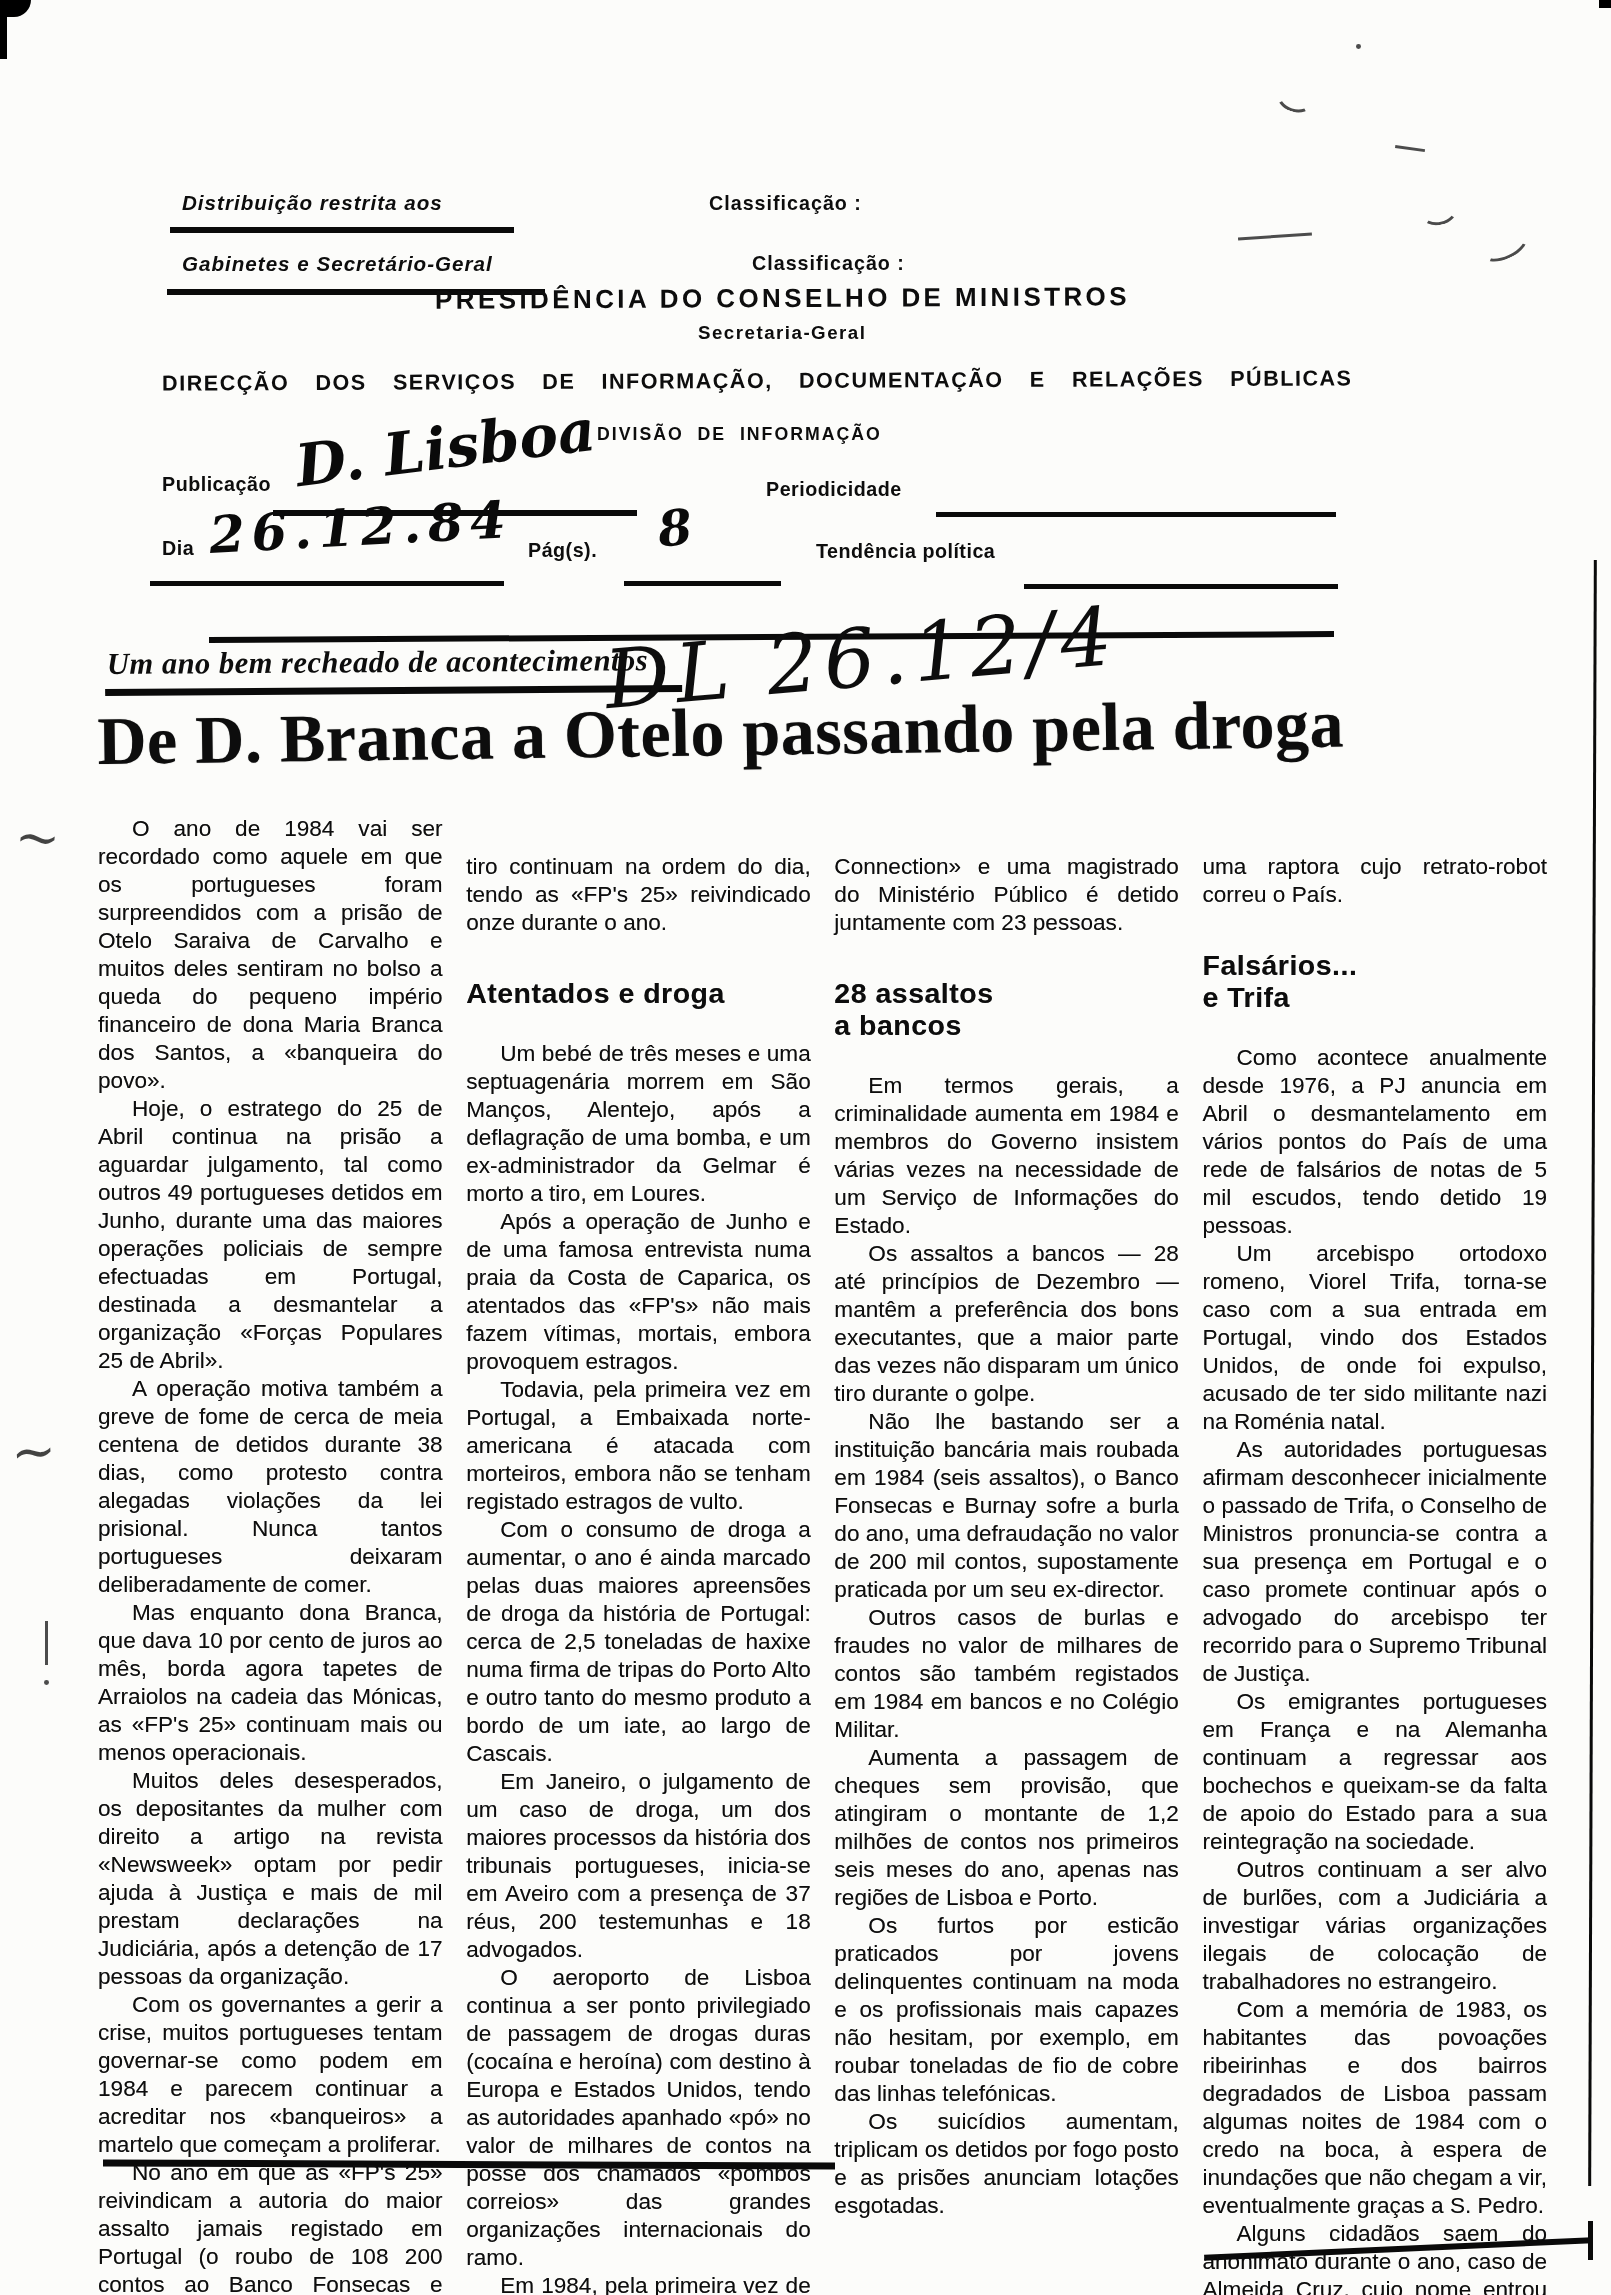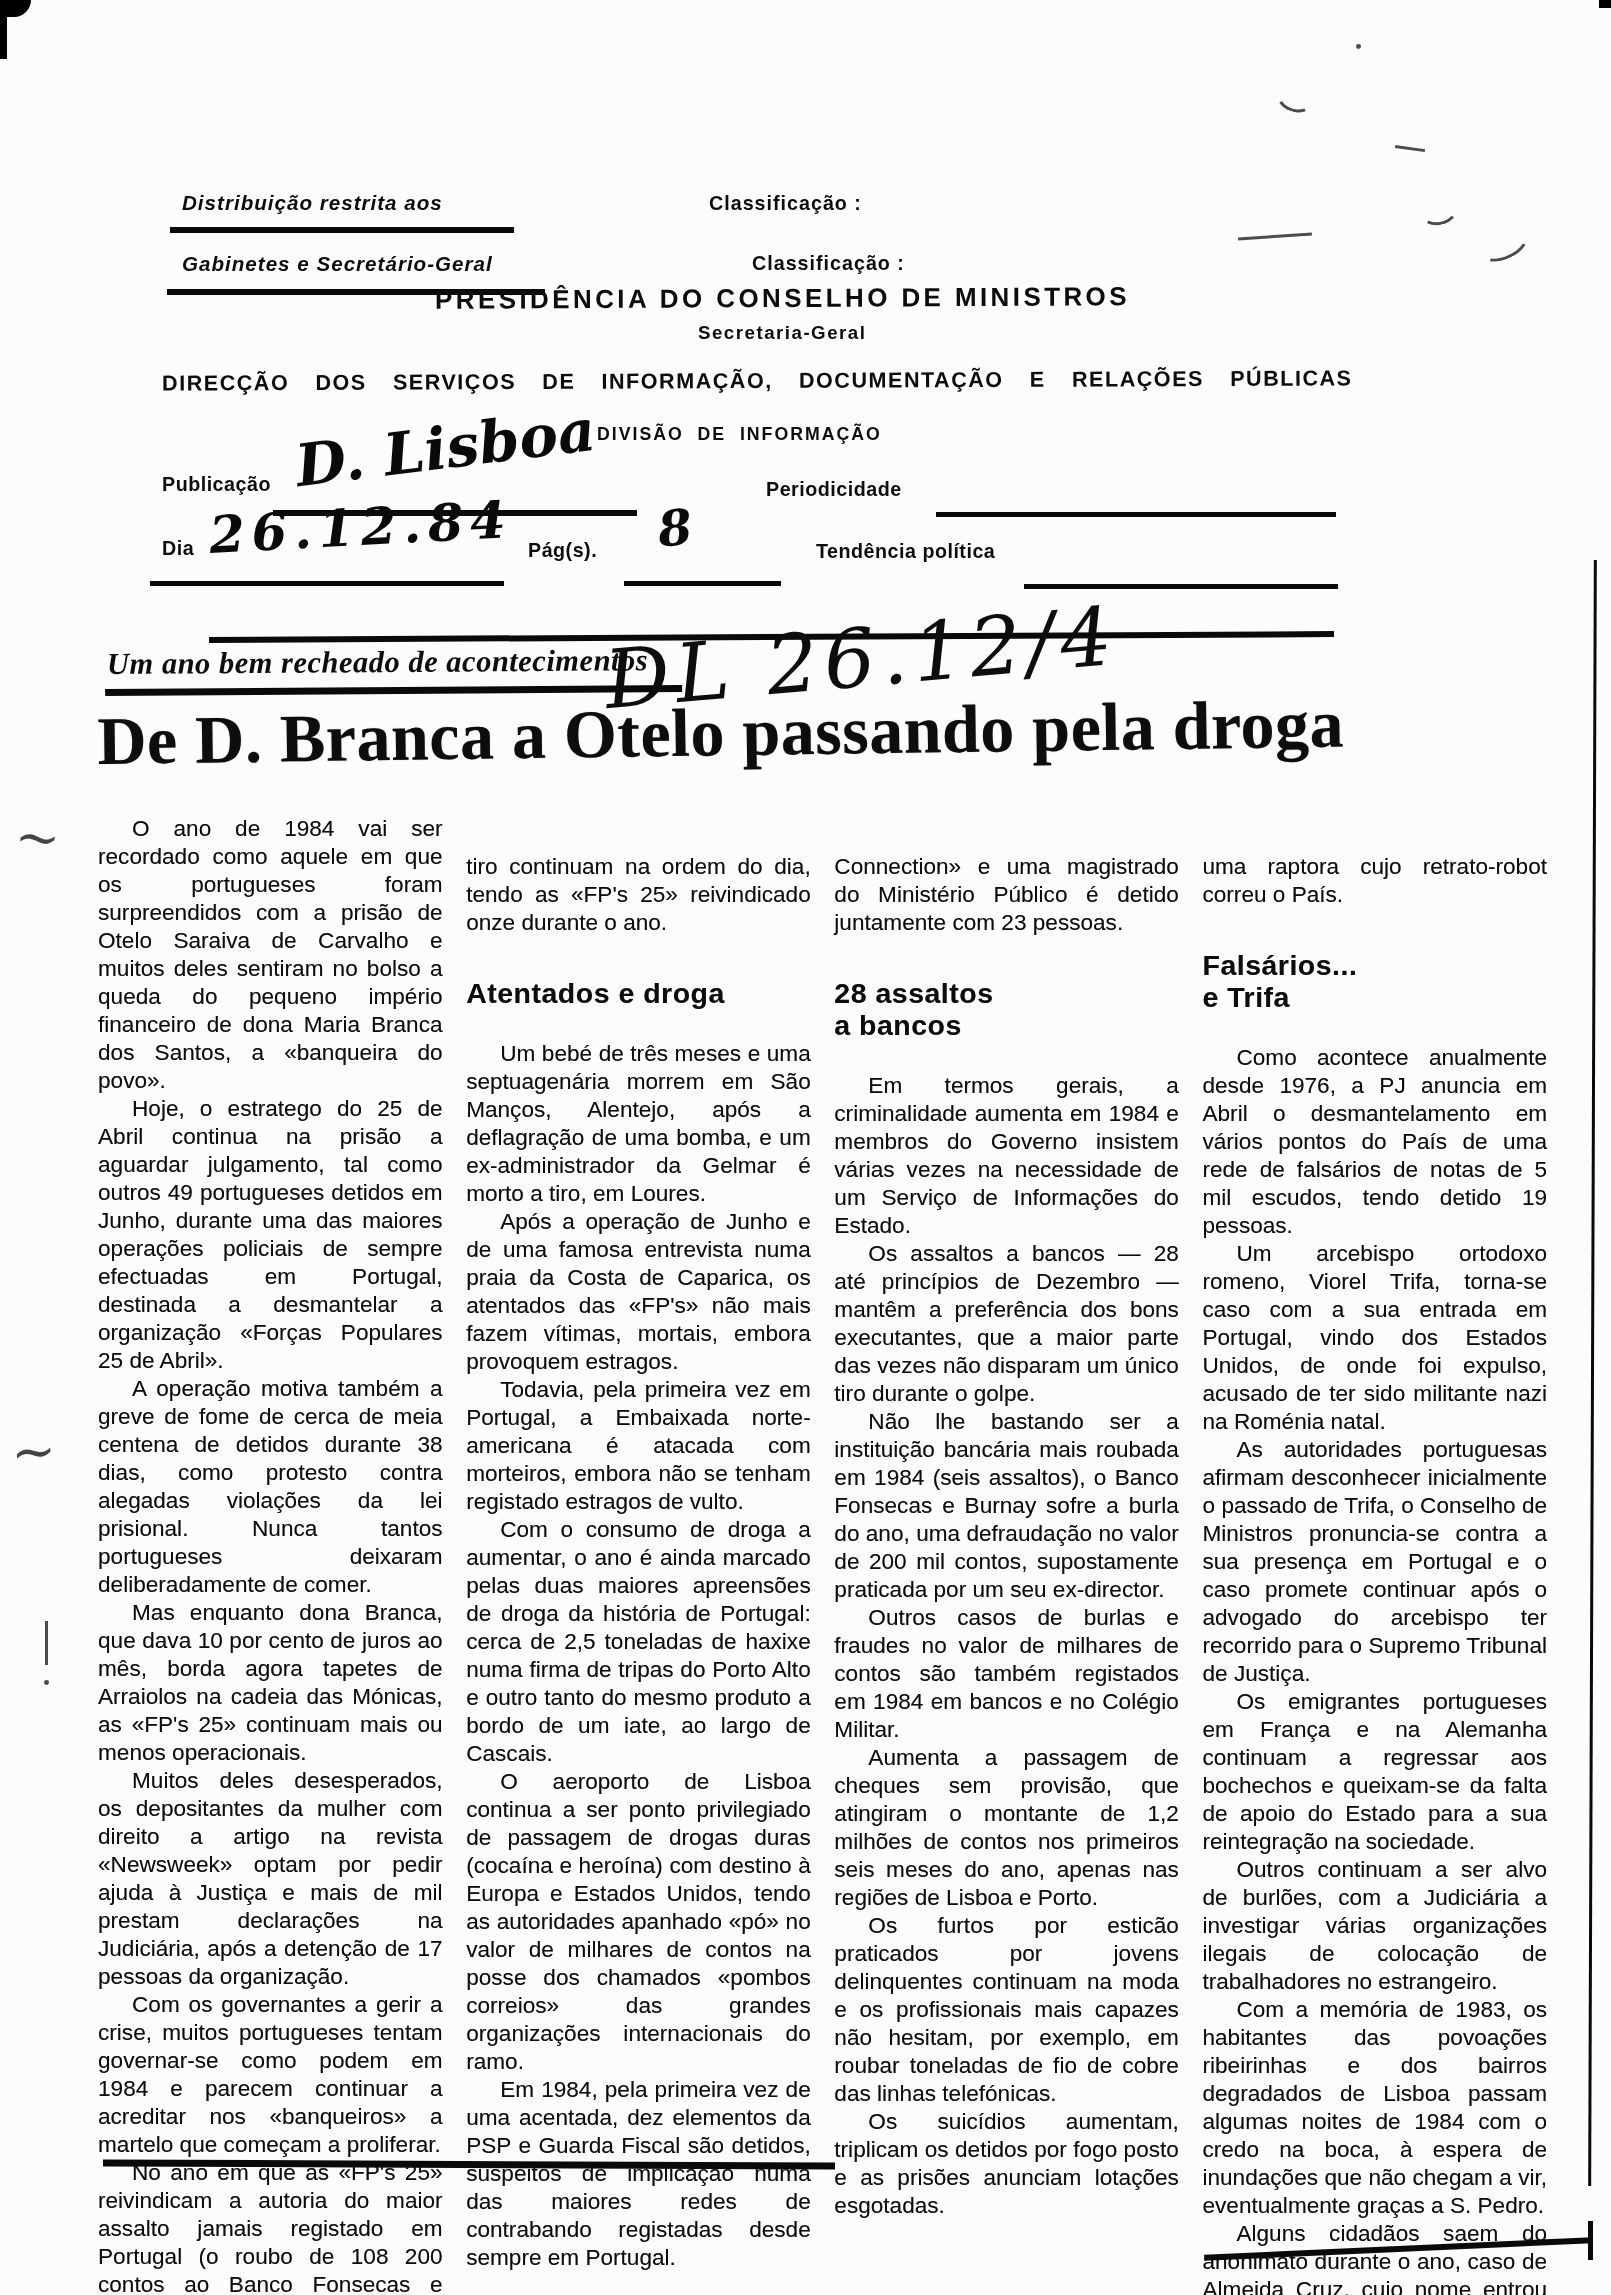--- a/index.html
+++ b/index.html
@@ -155,20 +155,21 @@
           <p>Com os governantes a gerir a crise, muitos portugueses tentam governar-se como podem em 1984 e parecem continuar a acreditar nos «banqueiros» a martelo que começam a proliferar.</p>
           <p>No ano em que as «FP's 25» reivindicam a autoria do maior assalto jamais registado em Portugal (o roubo de 108 200 contos ao Banco Fonsecas e Burnay), o ministro da Justiça reconhece que a organização não foi extinta, embora tenha sofrido um «rude golpe».</p>
         </div>
         <div class="col">
           <p class="noindent">tiro continuam na ordem do dia, tendo as «FP's 25» reivindicado onze durante o ano.</p>
           <h3>Atentados e droga</h3>
           <p>Um bebé de três meses e uma septuagenária morrem em São Manços, Alentejo, após a deflagração de uma bomba, e um ex-administrador da Gelmar é morto a tiro, em Loures.</p>
           <p>Após a operação de Junho e de uma famosa entrevista numa praia da Costa de Caparica, os atentados das «FP's» não mais fazem vítimas, mortais, embora provoquem estragos.</p>
           <p>Todavia, pela primeira vez em Portugal, a Embaixada norte-americana é atacada com morteiros, embora não se tenham registado estragos de vulto.</p>
           <p>Com o consumo de droga a aumentar, o ano é ainda marcado pelas duas maiores apreensões de droga da história de Portugal: cerca de 2,5 toneladas de haxixe numa firma de tripas do Porto Alto e outro tanto do mesmo produto a bordo de um iate, ao largo de Cascais.</p>
+          <p>Em Janeiro, o julgamento de um caso de droga, um dos maiores processos da história dos tribunais portugueses, inicia-se em Aveiro com a presença de 37 réus, 200 testemunhas e 18 advogados.</p>
           <p>O aeroporto de Lisboa continua a ser ponto privilegiado de passagem de drogas duras (cocaína e heroína) com destino à Europa e Estados Unidos, tendo as autoridades apanhado «pó» no valor de milhares de contos na posse dos chamados «pombos correios» das grandes organizações internacionais do ramo.</p>
           <p>Em 1984, pela primeira vez de uma acentada, dez elementos da PSP e Guarda Fiscal são detidos, suspeitos de implicação numa das maiores redes de contrabando registadas desde sempre em Portugal.</p>
         </div>
         <div class="col">
           <p class="noindent">Connection» e uma magistrado do Ministério Público é detido juntamente com 23 pessoas.</p>
           <h3>28 assaltos
 a bancos</h3>
           <p>Em termos gerais, a criminalidade aumenta em 1984 e membros do Governo insistem várias vezes na necessidade de um Serviço de Informações do Estado.</p>
           <p>Os assaltos a bancos — 28 até princípios de Dezembro — mantêm a preferência dos bons executantes, que a maior parte das vezes não disparam um único tiro durante o golpe.</p>
           <p>Não lhe bastando ser a instituição bancária mais roubada em 1984 (seis assaltos), o Banco Fonsecas e Burnay sofre a burla do ano, uma defraudação no valor de 200 mil contos, supostamente praticada por um seu ex-director.</p>

